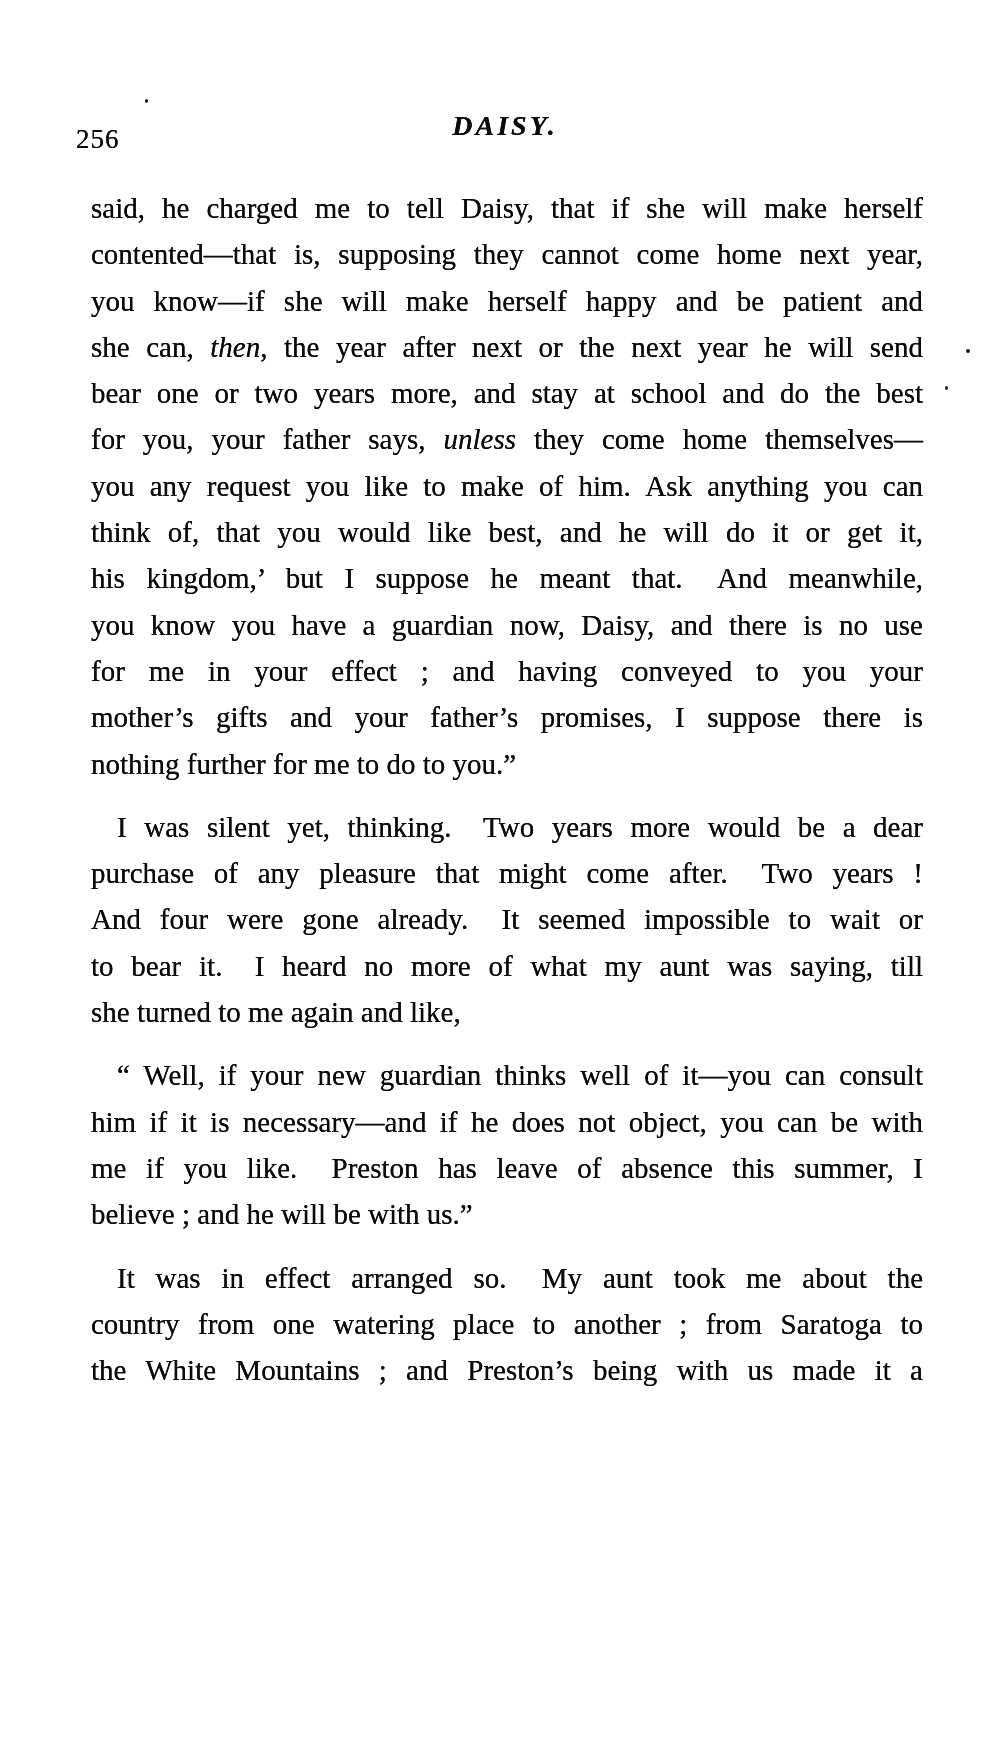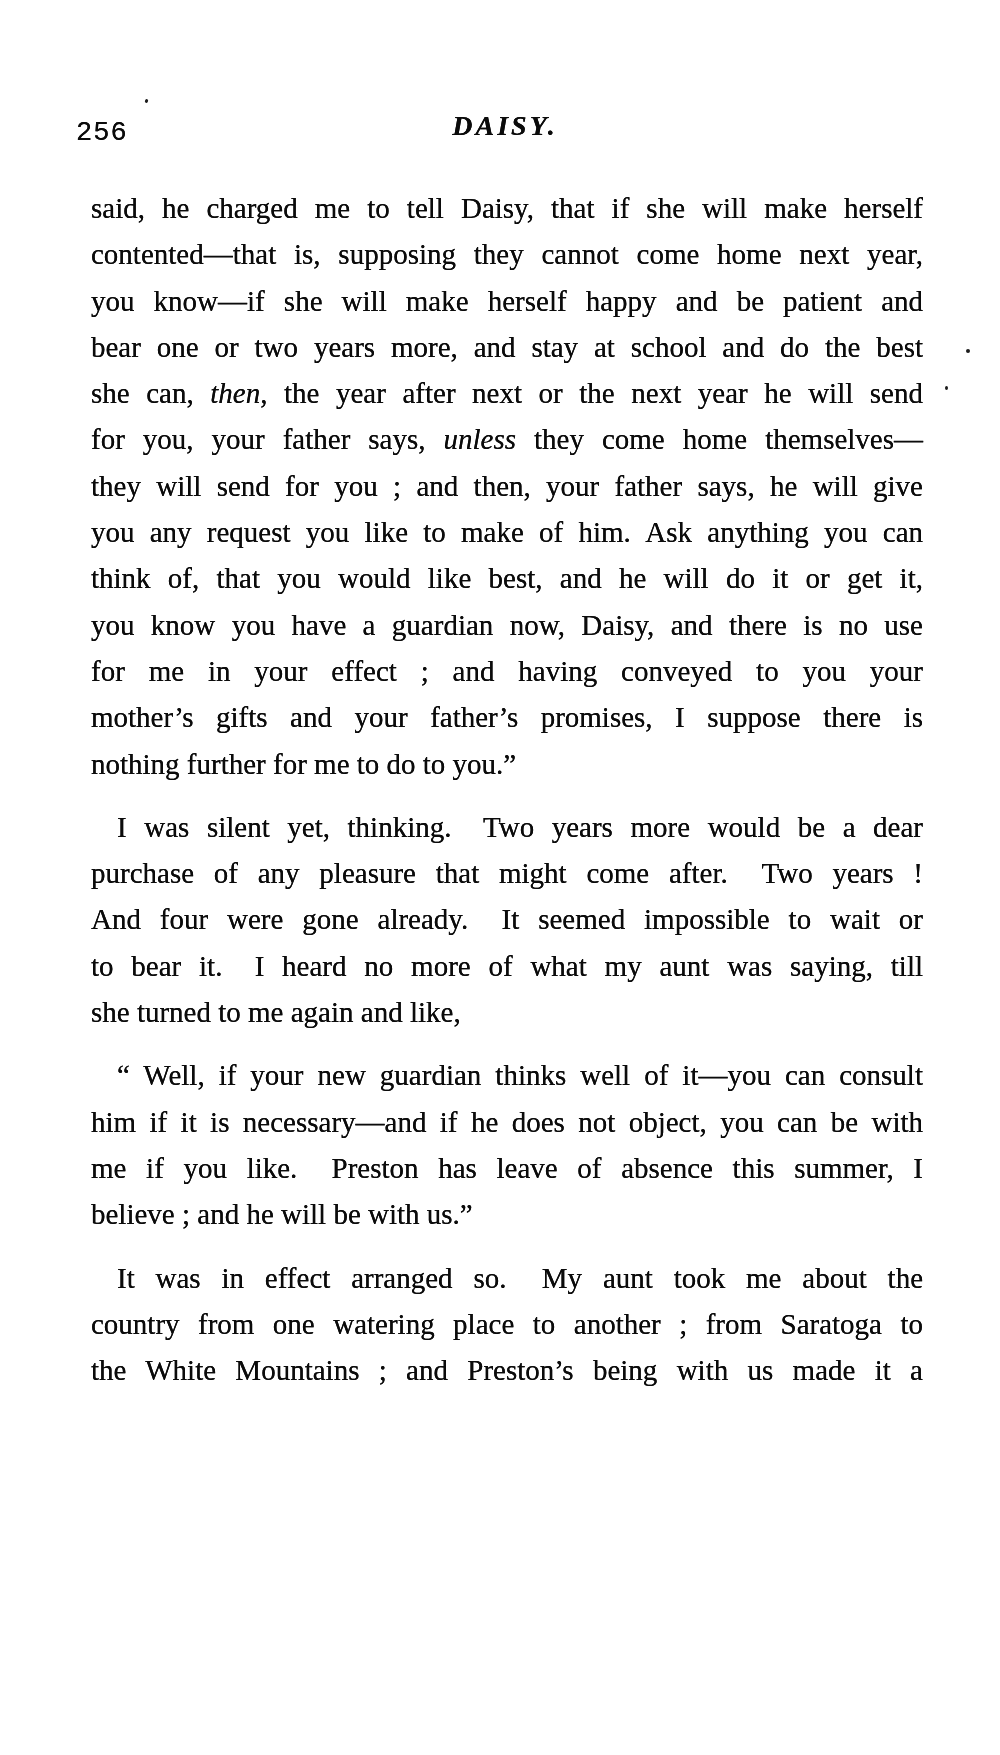--- a/index.html
+++ b/index.html
@@ -18,25 +18,24 @@
   .header {
     position: absolute;
     top: 110px;
     left: 74px;
     width: 866px;
     height: 42px;
   }
   .pagenum {
     position: absolute;
     left: 2px;
-    top: 8px;
+    top: 14px;
     font-size: 27px;
     letter-spacing: 1px;
     text-shadow: 0 0 0.6px currentColor;
-    font-family: Liberation Mono, monospace;
   }
   .running-title {
     position: absolute;
     left: 0; right: 4px; top: 0;
     text-align: center;
     font-style: italic;
     font-weight: bold;
     font-size: 28px;
     letter-spacing: 3px;
     text-shadow: 0 0 0.6px currentColor;
@@ -77,26 +76,26 @@
   <div class="header">
     <span class="pagenum">256</span>
     <span class="running-title">DAISY.</span>
   </div>
 
   <div class="bodytext">
       <div class="para">
         <div class="line">said, he charged me to tell Daisy, that if she will make herself</div>
         <div class="line">contented—that is, supposing they cannot come home next year,</div>
         <div class="line">you know—if she will make herself happy and be patient and</div>
+        <div class="line">she can, <em>then</em>, the year after next or the next year he will send</div>
         <div class="line">bear one or two years more, and stay at school and do the best</div>
-        <div class="line">she can, <em>then</em>, the year after next or the next year he will send</div>
         <div class="line">for you, your father says, <em>unless</em> they come home themselves—</div>
-        <div class="line">they will send for you ; and then, your father says, he will give</div>
         <div class="line">you any request you like to make of him. Ask anything you can</div>
         <div class="line">think of, that you would like best, and he will do it or get it,</div>
+        <div class="line">his kingdom,’ but I suppose he meant that.  And meanwhile,</div>
         <div class="line">you know you have a guardian now, Daisy, and there is no use</div>
         <div class="line">for me in your effect ; and having conveyed to you your</div>
         <div class="line">mother’s gifts and your father’s promises, I suppose there is</div>
         <div class="line rag">nothing further for me to do to you.”</div>
       </div>
       <div class="para">
         <div class="line first">I was silent yet, thinking.  Two years more would be a dear</div>
         <div class="line">purchase of any pleasure that might come after.  Two years !</div>
         <div class="line">And four were gone already.  It seemed impossible to wait or</div>
         <div class="line">to bear it.  I heard no more of what my aunt was saying, till</div>

